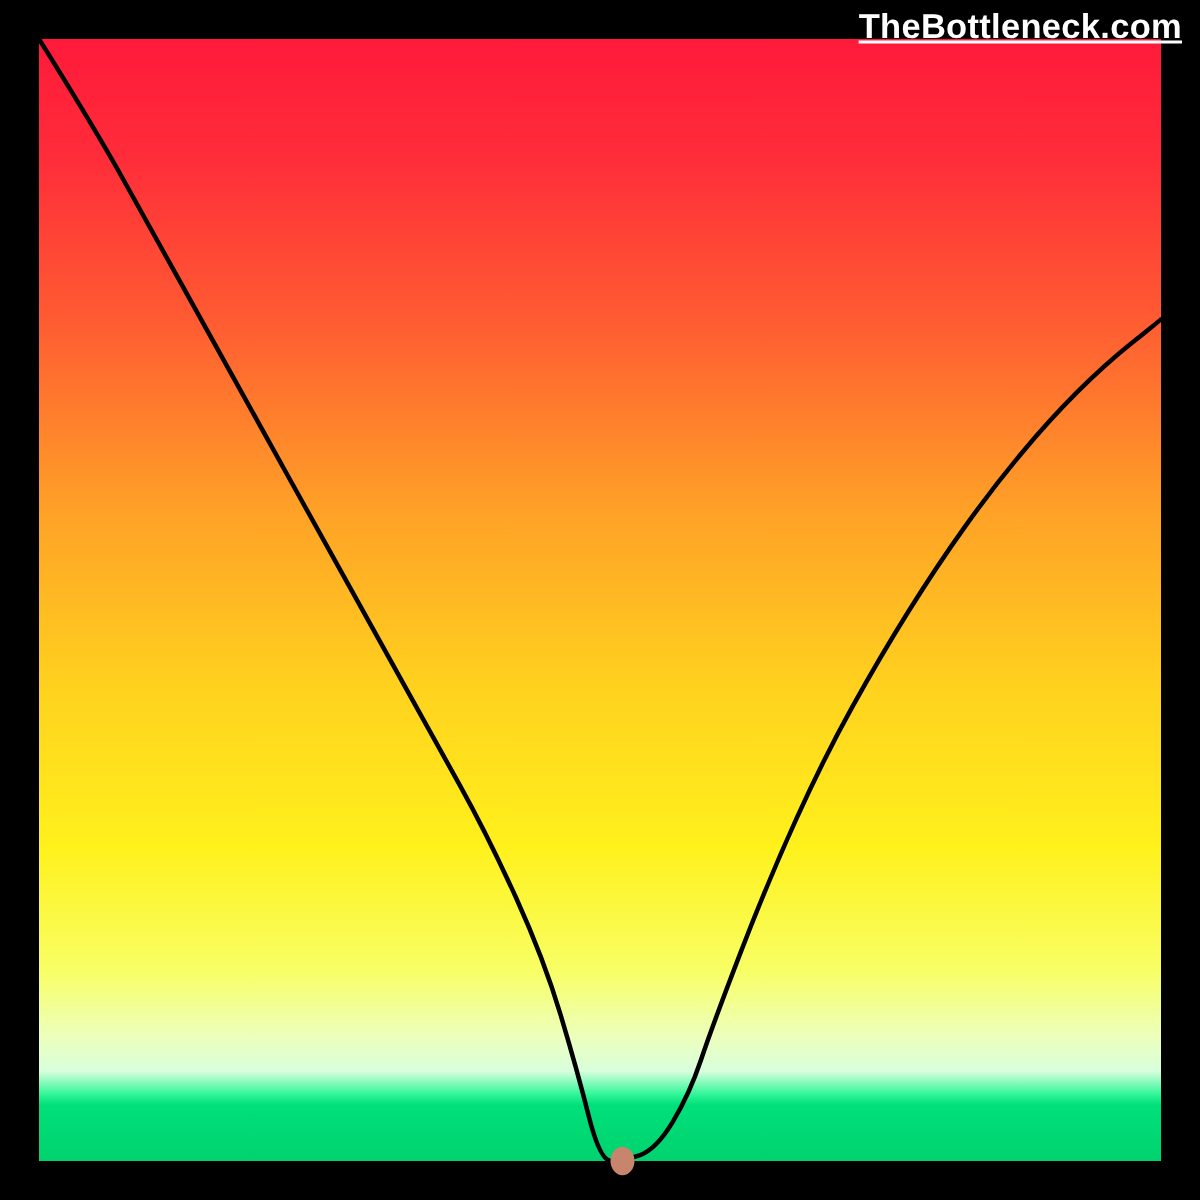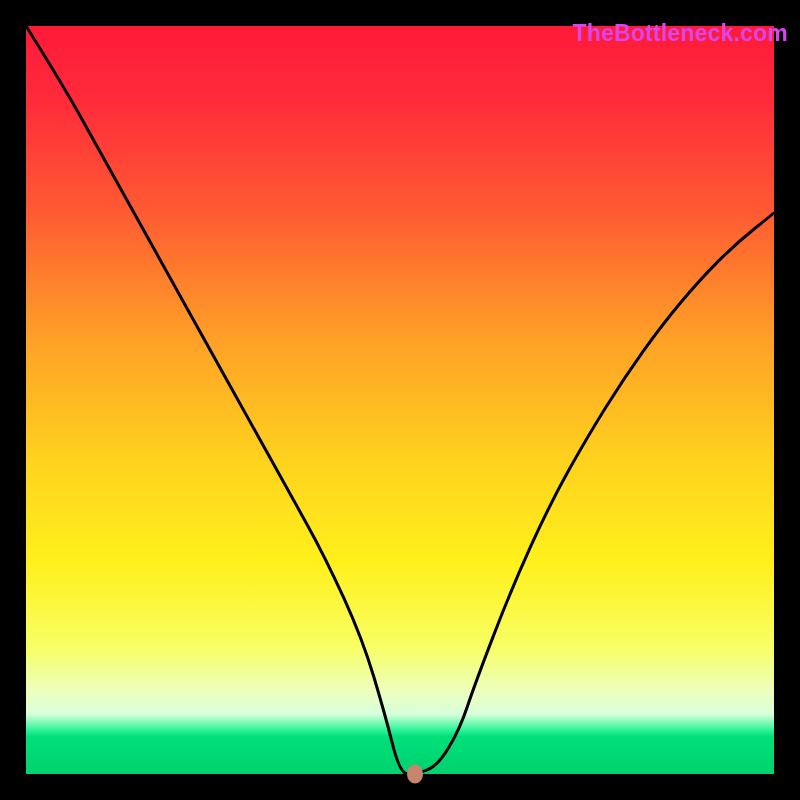--- a/index.html
+++ b/index.html
@@ -34,27 +34,28 @@
       #f8ff65 83%,
       #ecffbd 89%,
       #d8ffdc 92%,
       #35f69a 94%,
       #00e07a 95%,
       #00d26f 100%
     );
   }
   .watermark {
     position: absolute;
-    top: 20px;
+    top: 4px;
     right: 12px;
     font-family: Arial, Helvetica, sans-serif;
     font-size: 23px;
     font-weight: bold;
-    color: #d946ef;
+    color: #ffffff;
     letter-spacing: 0.2px;
+    text-decoration: underline;
   }
   svg.curve {
     position: absolute;
     left: 0;
     top: 0;
     width: 748px;
     height: 748px;
     pointer-events: none;
   }
   .marker {

